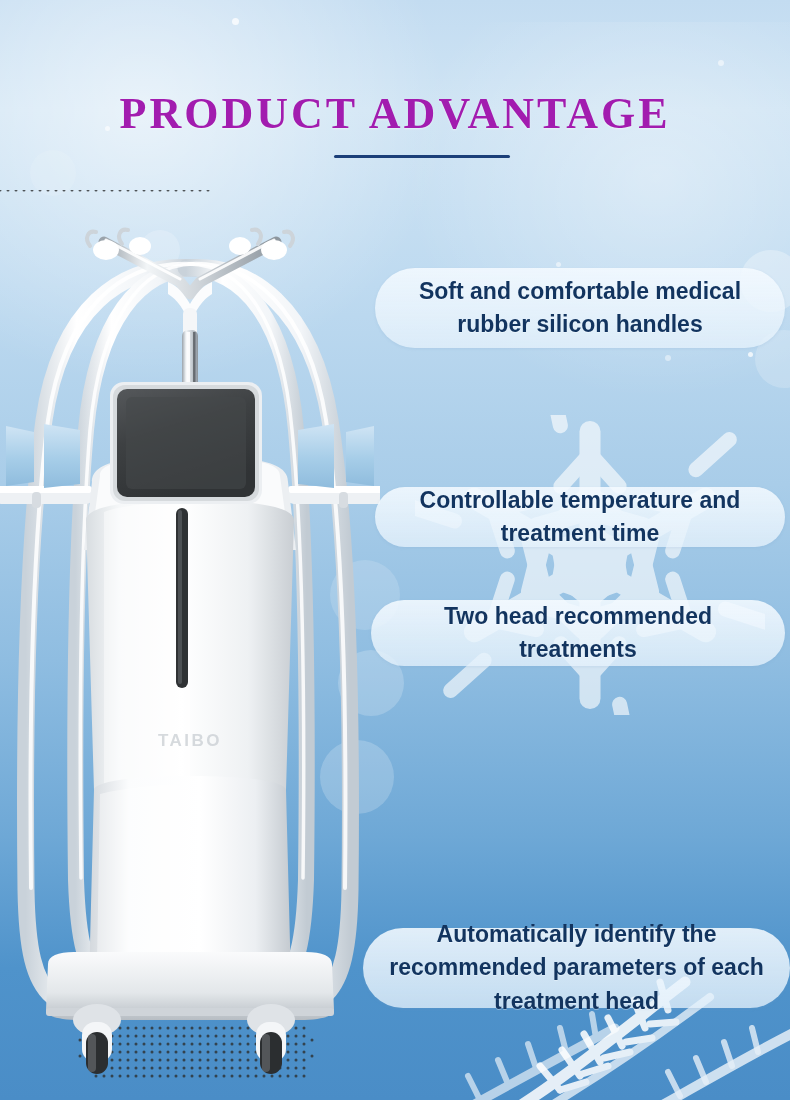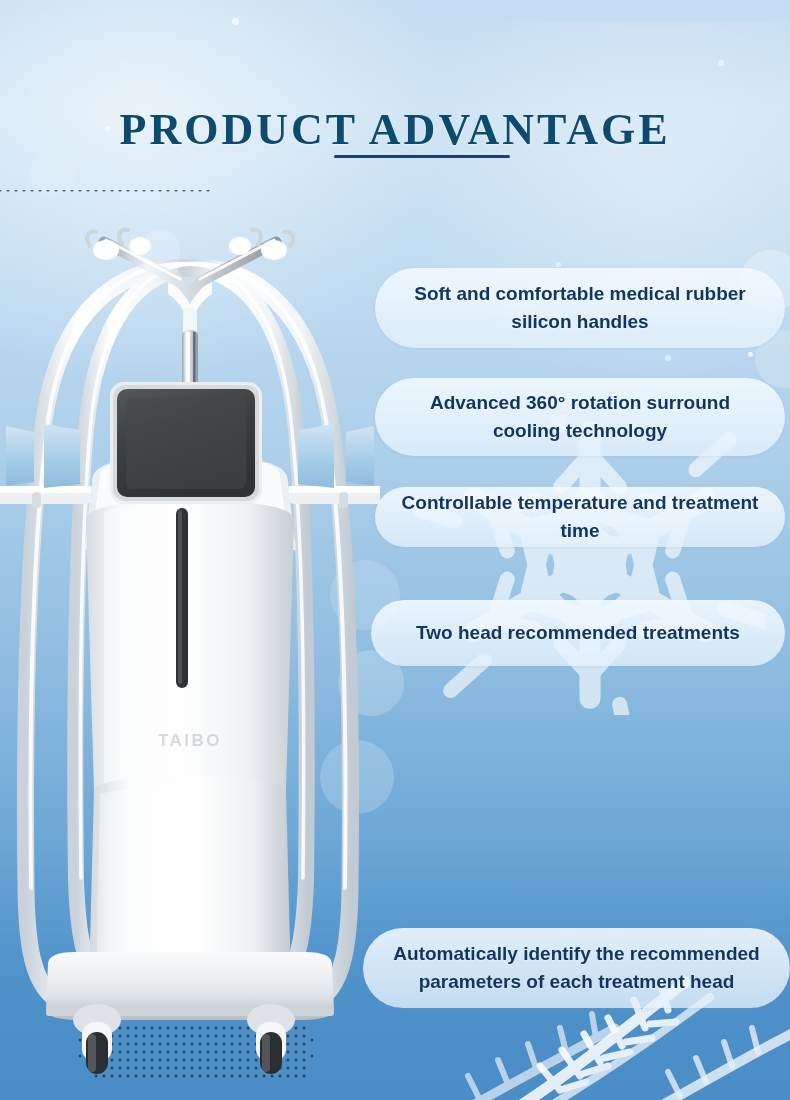--- a/index.html
+++ b/index.html
@@ -42,43 +42,43 @@
     position:absolute;left:415px;top:415px;width:350px;height:300px;
     opacity:.62;pointer-events:none;
   }
 
   
   .frost{position:absolute;right:-10px;bottom:-12px;width:300px;height:150px;opacity:.9;}
   .frost2{position:absolute;right:120px;bottom:-20px;width:230px;height:120px;opacity:.75;}
 
   
   .title{
-    position:absolute;left:0;right:0;top:104px;text-align:center;
+    position:absolute;left:0;right:0;top:88px;text-align:center;
     font-family:"Liberation Serif","DejaVu Serif",serif;
     font-weight:700;font-size:44px;letter-spacing:3px;
-    color:#0c4a6e;
+    color:#a21caf;
     text-shadow:0 1px 2px rgba(255,255,255,.5);
   }
   .title-rule{
     position:absolute;left:334px;top:155px;width:176px;height:3px;
     background:#1b3f79;border-radius:2px;
   }
 
   
   .cards{position:absolute;left:0;top:0;width:790px;height:1100px;}
   .card{
     position:absolute;
     display:flex;align-items:center;justify-content:center;
     text-align:center;
     border-radius:42px;
     background:linear-gradient(180deg, rgba(244,250,255,.88), rgba(228,241,251,.78));
     box-shadow:0 1px 3px rgba(120,160,200,.18);
     color:#12345f;
     font-weight:700;
-    font-size:19px;
+    font-size:23px;
     line-height:1.45;
     padding:0 26px;
     box-sizing:border-box;
     text-shadow:0 1px 0 rgba(255,255,255,.35);
   }
 
   
   .machine{position:absolute;left:0;top:190px;width:380px;height:900px;}
 </style>
 </head>
@@ -372,21 +372,20 @@
       <rect x="262" y="84" width="8" height="38" rx="4" fill="#6e7275" opacity=".6"></rect>
     </g>
   </svg>
 
   <div class="title">PRODUCT ADVANTAGE</div>
   <div class="title-rule"></div>
 
   <div class="cards">
     <div class="card" style="left:375px;top:268px;width:410px;height:80px;">Soft and comfortable medical rubber silicon handles</div>
 
-    <div class="card" style="left:375px;top:378px;width:410px;height:78px;">Advanced 360° rotation surround cooling technology</div>
 
     <div class="card" style="left:375px;top:487px;width:410px;height:60px;">Controllable temperature and treatment time</div>
 
     <div class="card" style="left:371px;top:600px;width:414px;height:66px;">Two head recommended treatments</div>
 
 
 
     <div class="card" style="left:363px;top:928px;width:427px;height:80px;">Automatically identify the recommended parameters of each treatment head</div>
   </div>
 

